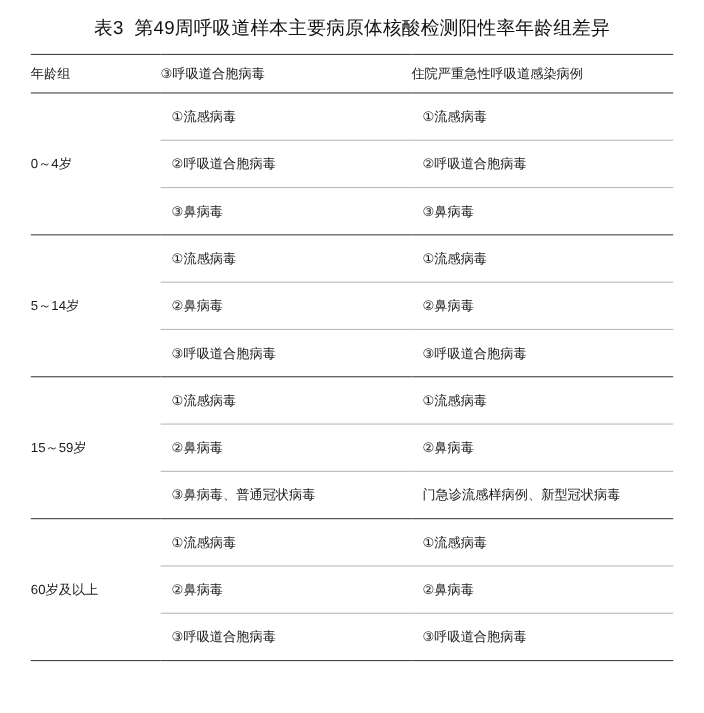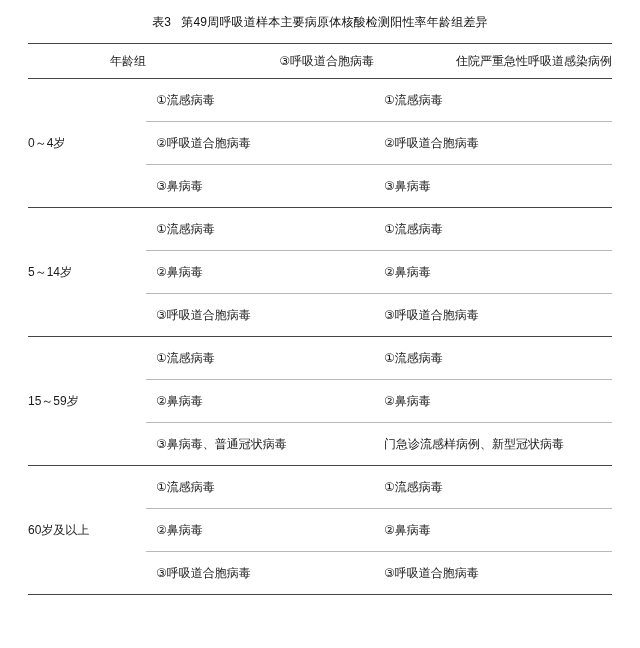--- a/index.html
+++ b/index.html
@@ -15,21 +15,21 @@
     -webkit-font-smoothing: antialiased;
   }
   .page {
     position: relative;
     width: 640px;
     height: 648px;
     box-sizing: border-box;
     padding: 0 28px;
   }
   .table-title {
-    font-size: 12px;
+    font-size: 17px;
     color: #111;
     text-align: center;
     padding: 14px 0 12px 0;
     letter-spacing: 0.2px;
     white-space: nowrap;
   }
   .table-title .title-num {
     margin-right: 10px;
   }
   table.main {
@@ -50,21 +50,20 @@
 
   .rule-top td {
     border-top: 1.2px solid #444;
   }
   .rule-head td {
     border-bottom: 1.2px solid #444;
   }
   .hdr-row td {
     height: 34px;
     font-size: 12.5px;
-    text-align: right;
   }
   .hdr-age { padding-left: 28px; }
   .hdr-cell { padding-left: 10px; }
 
   .item-row td {
     height: 42px;
   }
   .item-row td.item {
     border-bottom: 0.8px solid #b9b9b9;
     padding-left: 10px;

